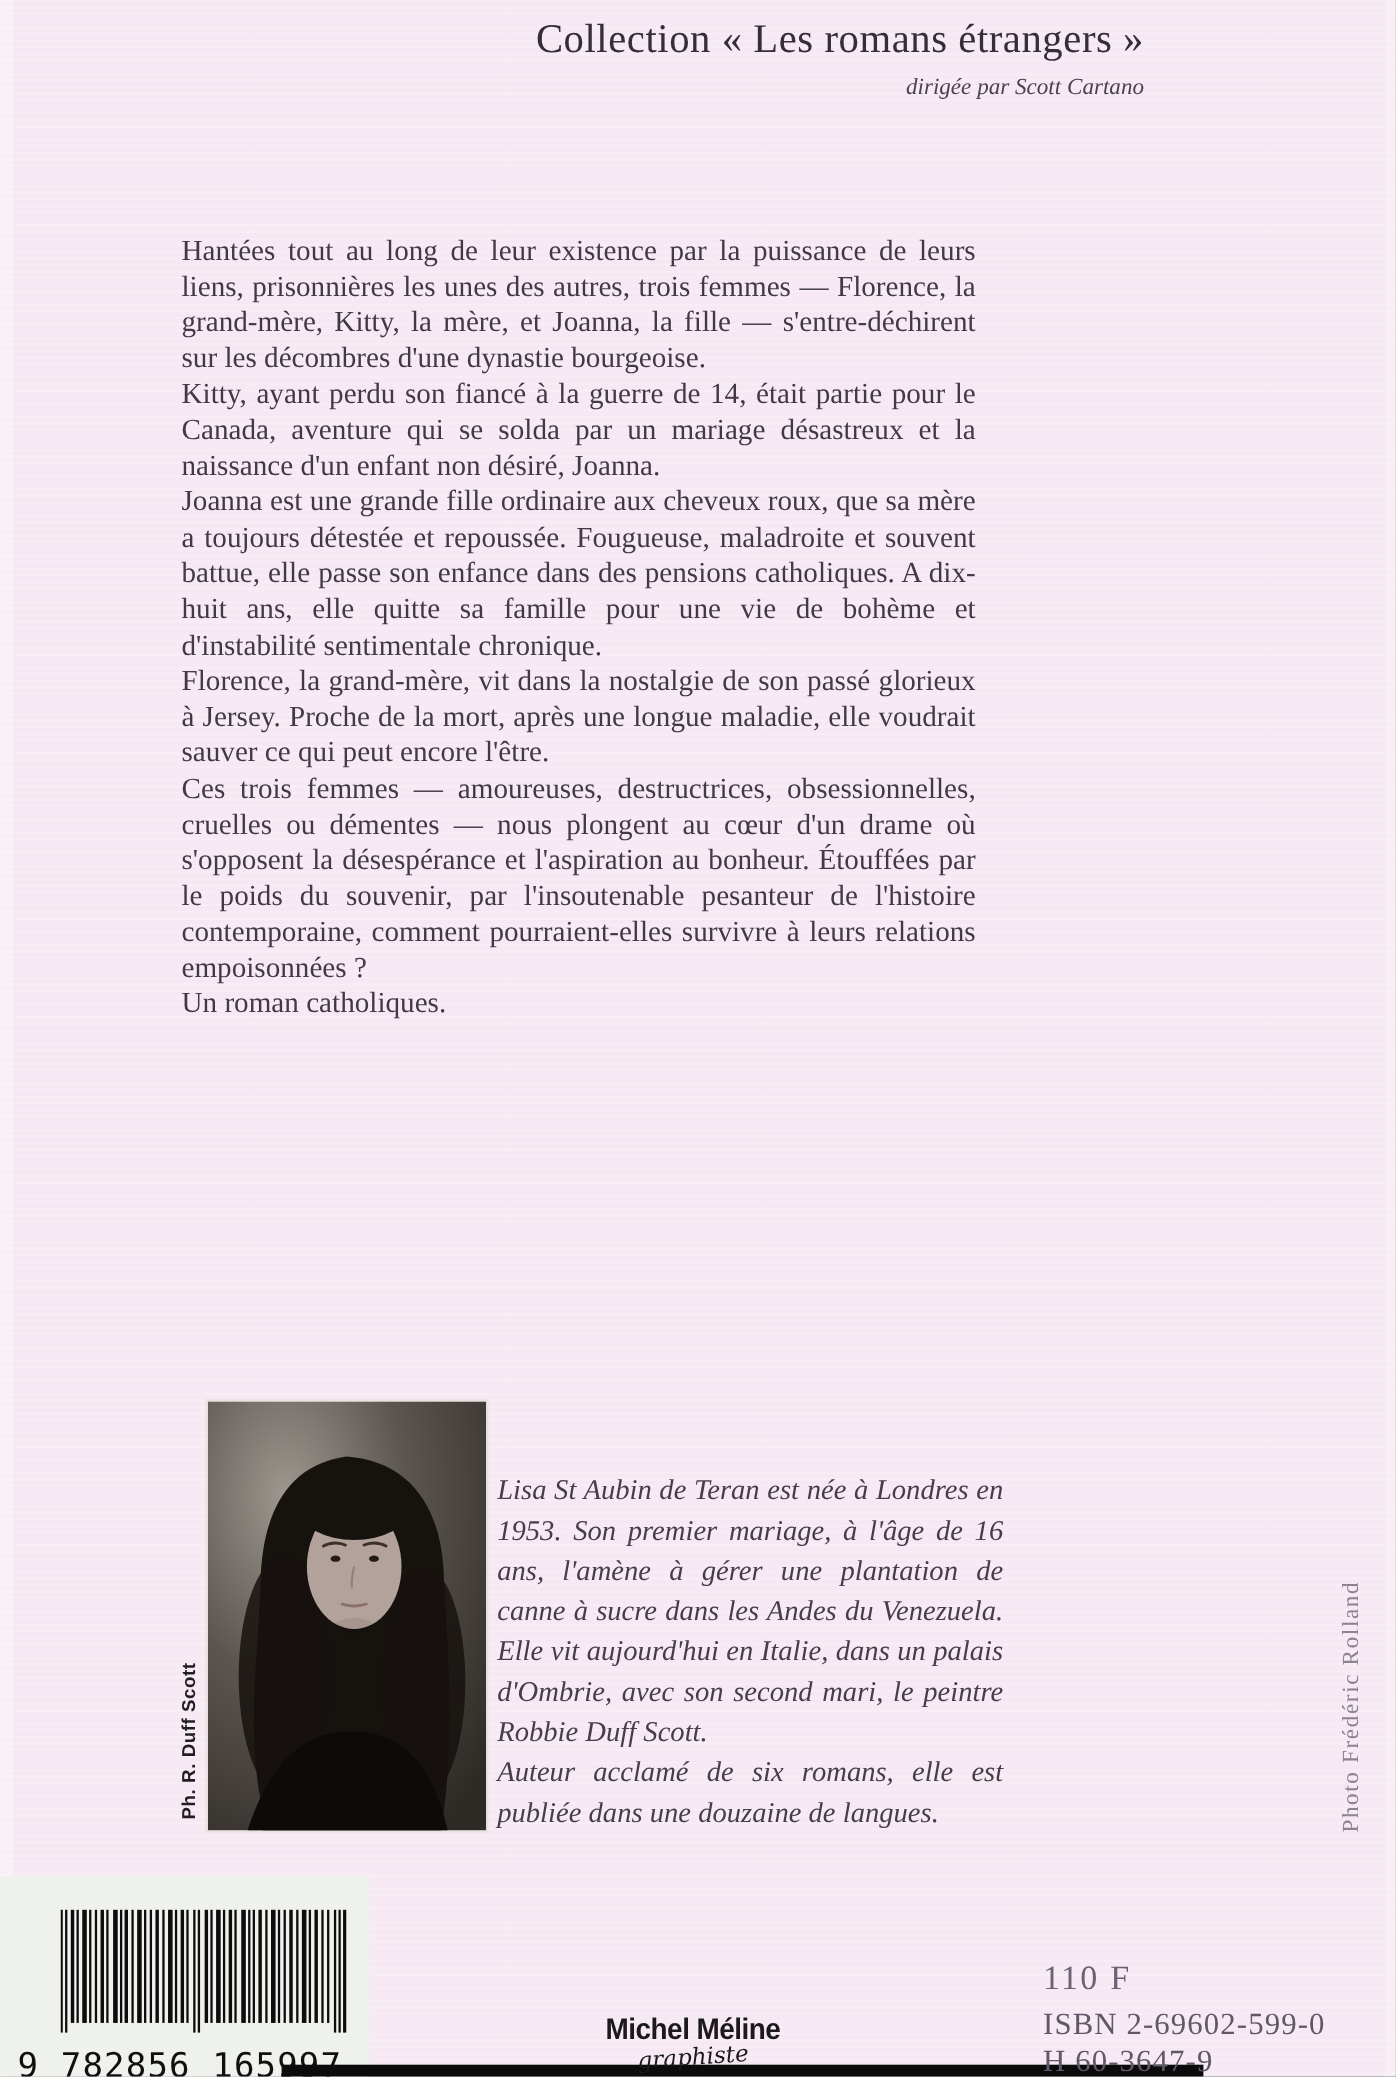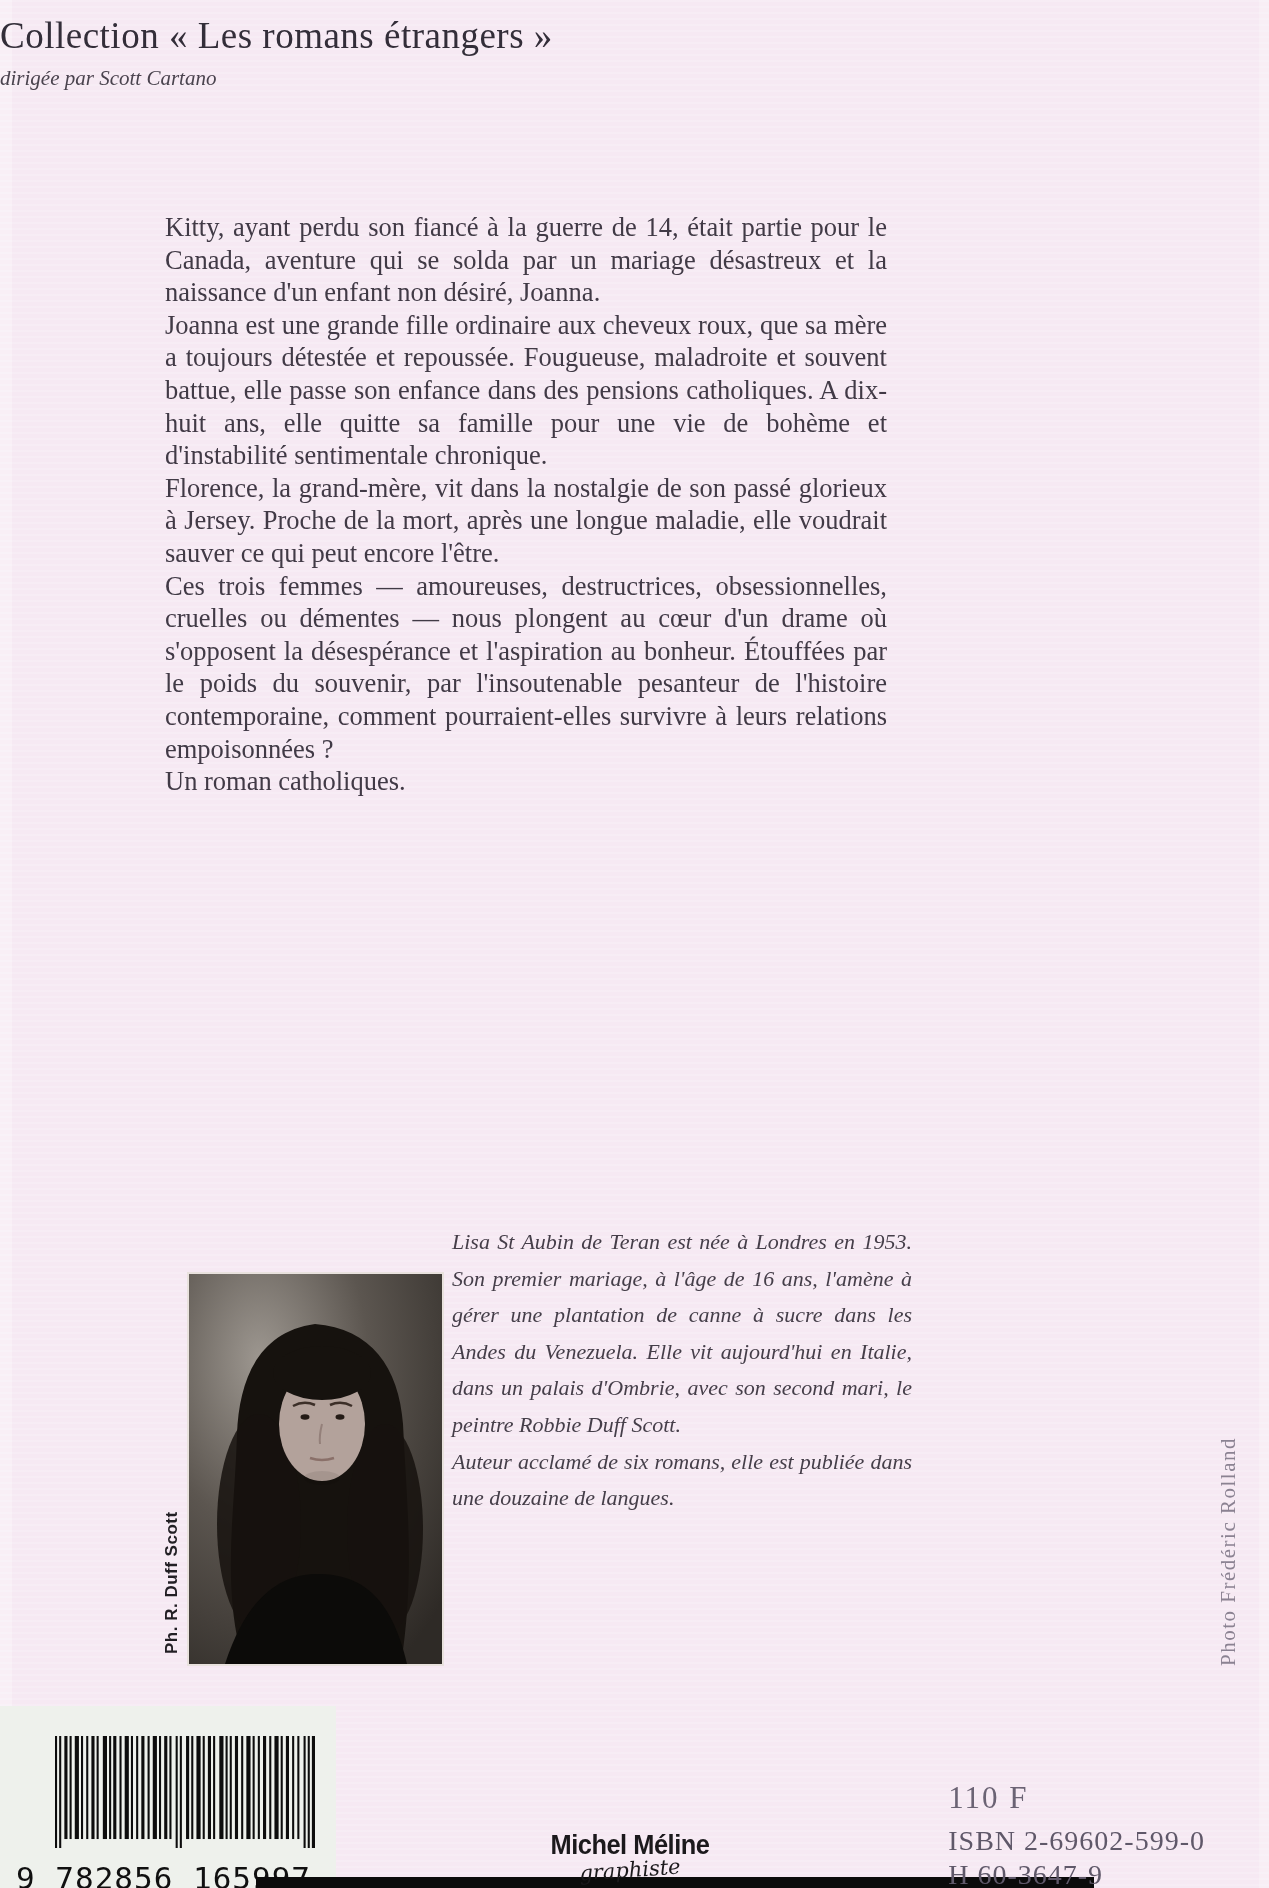--- a/index.html
+++ b/index.html
@@ -5,35 +5,35 @@
   html,body{margin:0;padding:0;background:#6b6468;}
   .page{
     position:relative;width:1269px;height:1888px;overflow:hidden;
     background:#f6e9f3;
     background-image:repeating-linear-gradient(180deg, rgba(255,255,255,.16) 0 2px, rgba(0,0,0,0) 2px 6px);
     font-family:"Liberation Serif", serif;
   }
   .edge-left{position:absolute;left:0;top:0;width:12px;height:100%;background:rgba(255,255,255,.30);}
   .edge-right{position:absolute;right:0;top:0;width:10px;height:100%;background:rgba(255,255,255,.22);}
 
-  .header{position:absolute;left:0;top:14px;width:1040px;text-align:left;}
+  .header{position:absolute;left:0;top:14px;width:1040px;text-align:right;}
   .title{font-size:37px;color:#332e39;letter-spacing:.5px;}
   .subtitle{font-size:21px;font-style:italic;color:#4a434e;margin-top:9px;}
 
   .blurb{position:absolute;left:165px;top:211px;width:722px;font-size:26.5px;line-height:32.6px;color:#413a46;text-align:justify;}
   .blurb p{margin:0;padding:0;}
 
   .bio-photo{position:absolute;left:187px;top:1272px;width:253px;height:390px;border:2px solid #e9e2de;box-sizing:content-box;}
   .bio-photo svg{display:block;width:100%;height:100%;}
 
   .vtext{position:absolute;white-space:nowrap;transform-origin:0 0;transform:rotate(-90deg);}
   .credit-left{left:162px;top:1654px;font-family:"Liberation Sans",sans-serif;font-weight:bold;font-size:17px;color:#221f24;letter-spacing:.5px;}
   .credit-right{left:1216px;top:1666px;font-size:21px;color:#8b8292;letter-spacing:1.5px;}
 
-  .bio{position:absolute;left:452px;top:1224px;width:460px;font-style:italic;font-size:22px;line-height:36.6px;color:#453e49;text-align:justify;}
+  .bio{position:absolute;left:452px;top:1337px;width:460px;font-style:italic;font-size:26px;line-height:36.6px;color:#453e49;text-align:justify;}
   .bio p{margin:0;padding:0;}
 
   .barcode-panel{position:absolute;left:0;top:1706px;width:336px;height:182px;background:#eef1ec;}
   .barcode-bars{position:absolute;left:55px;top:1736px;width:260px;height:112px;}
   .barcode-bars svg{display:block;width:100%;height:100%;}
   .barcode-digits{position:absolute;left:16px;top:1844px;width:316px;font-family:"DejaVu Sans Mono",monospace;font-size:31px;color:#101010;letter-spacing:1px;}
 
   .bottom-strip{position:absolute;left:256px;top:1877px;width:838px;height:11px;background:#0b0b0b;}
 
   .logo{position:absolute;left:535px;top:1830px;width:190px;text-align:center;color:#1b191c;}
@@ -51,20 +51,21 @@
 <div class="page">
   <div class="edge-left"></div>
   <div class="edge-right"></div>
 
   <div class="header">
     <div class="title">Collection « Les romans étrangers »</div>
     <div class="subtitle">dirigée par Scott Cartano</div>
   </div>
 
   <div class="blurb">
+    <p>Hantées tout au long de leur existence par la puissance de leurs liens, prisonnières les unes des autres, trois femmes — Florence, la grand-mère, Kitty, la mère, et Joanna, la fille — s'entre-déchirent sur les décombres d'une dynastie bourgeoise.</p>
     <p>Kitty, ayant perdu son fiancé à la guerre de 14, était partie pour le Canada, aventure qui se solda par un mariage désastreux et la naissance d'un enfant non désiré, Joanna.</p>
     <p>Joanna est une grande fille ordinaire aux cheveux roux, que sa mère a toujours détestée et repoussée. Fougueuse, maladroite et souvent battue, elle passe son enfance dans des pensions catholiques. A dix-huit ans, elle quitte sa famille pour une vie de bohème et d'instabilité sentimentale chronique.</p>
     <p>Florence, la grand-mère, vit dans la nostalgie de son passé glorieux à Jersey. Proche de la mort, après une longue maladie, elle voudrait sauver ce qui peut encore l'être.</p>
     <p>Ces trois femmes — amoureuses, destructrices, obsessionnelles, cruelles ou démentes — nous plongent au cœur d'un drame où s'opposent la désespérance et l'aspiration au bonheur. Étouffées par le poids du souvenir, par l'insoutenable pesanteur de l'histoire contemporaine, comment pourraient-elles survivre à leurs relations empoisonnées ?</p>
     <p>Un roman catholiques.</p>
   </div>
 
   <div class="vtext credit-left">Ph. R. Duff Scott</div>
 
   <div class="bio-photo">

